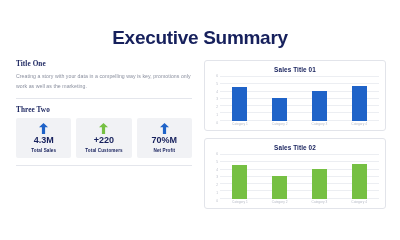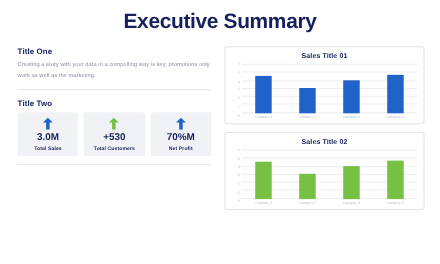--- a/index.html
+++ b/index.html
@@ -22,21 +22,21 @@
     box-sizing: border-box;
   }
 
   
   .slide-title {
     text-align: center;
     font-size: 19px;
     font-weight: bold;
     color: #16205c;
     letter-spacing: -0.3px;
-    padding-top: 10px;
+    padding-top: 28px;
     line-height: 1;
   }
 
   
   .body {
     display: flex;
     padding: 13px 14px 0 16px;
     box-sizing: border-box;
     gap: 12px;
   }
@@ -53,20 +53,21 @@
     gap: 7px;
   }
 
   
   .block-title {
     font-size: 7.2px;
     font-weight: bold;
     color: #16205c;
     margin: 0 0 4px 0;
     letter-spacing: 0.1px;
+    font-family: Liberation Serif, serif;
   }
   .block-text {
     font-size: 5.2px;
     line-height: 1.85;
     color: #8a8f9e;
     margin: 0;
     letter-spacing: 0.05px;
   }
   .divider {
     height: 1px;
@@ -208,41 +209,41 @@
     <div class="col-left">
 
       <div>
         <div class="block-title">Title One</div>
         <p class="block-text">Creating a story with your data in a compelling way is key, promotions only work as well as the marketing.</p>
       </div>
 
       <div class="divider"></div>
 
       <div>
-        <div class="block-title">Title Two</div>
+        <div class="block-title">Three Two</div>
 
         <div class="stats">
 
           <div class="stat-card">
             <div class="stat-arrow">
               <svg width="9" height="11" viewBox="0 0 9 11" aria-hidden="true">
                 <polygon points="4.5,0 9,4.3 6.1,4.3 6.1,11 2.9,11 2.9,4.3 0,4.3" fill="#1f63c8"></polygon>
               </svg>
             </div>
-            <div class="stat-value">3.0M</div>
+            <div class="stat-value">4.3M</div>
             <div class="stat-label">Total Sales</div>
           </div>
 
           <div class="stat-card">
             <div class="stat-arrow">
               <svg width="9" height="11" viewBox="0 0 9 11" aria-hidden="true">
                 <polygon points="4.5,0 9,4.3 6.1,4.3 6.1,11 2.9,11 2.9,4.3 0,4.3" fill="#76c043"></polygon>
               </svg>
             </div>
-            <div class="stat-value">+530</div>
+            <div class="stat-value">+220</div>
             <div class="stat-label">Total Customers</div>
           </div>
 
           <div class="stat-card">
             <div class="stat-arrow">
               <svg width="9" height="11" viewBox="0 0 9 11" aria-hidden="true">
                 <polygon points="4.5,0 9,4.3 6.1,4.3 6.1,11 2.9,11 2.9,4.3 0,4.3" fill="#1f63c8"></polygon>
               </svg>
             </div>
             <div class="stat-value">70%M</div>

